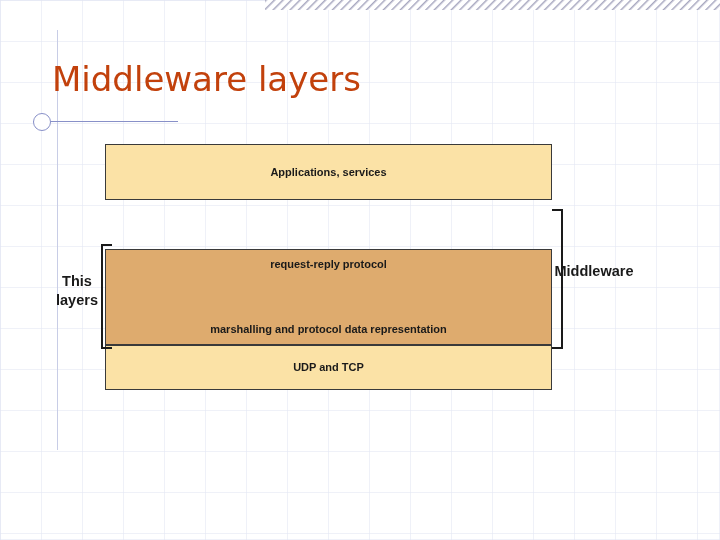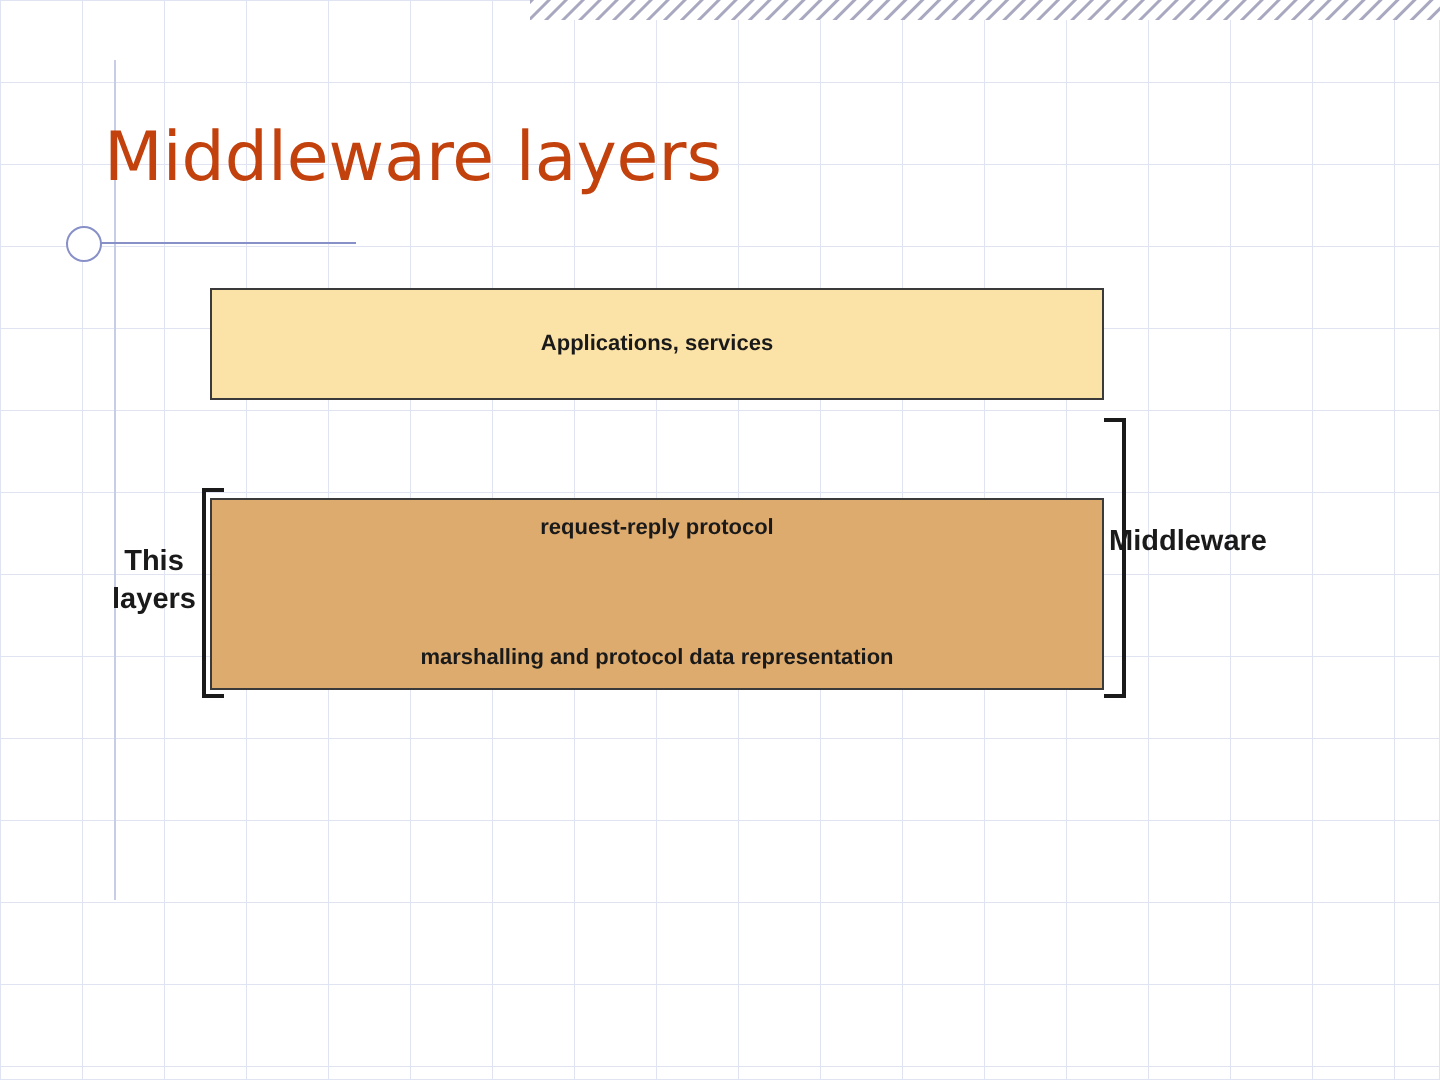--- a/index.html
+++ b/index.html
@@ -196,20 +196,23 @@
     <div class="layer-box layer-light" id="box-applications" style="left:105px; top:144px; width:447px; height:56px;">
       <span class="layer-line">Applications, services</span>
     </div>
 
 
     <div class="layer-box layer-dark" id="box-middle" style="left:105px; top:249px; width:447px; height:96px;">
       <span class="layer-line spaced">request-reply protocol</span>
       <span class="layer-line spaced">marshalling and protocol data representation</span>
     </div>
 
+    <div class="layer-box layer-light" id="box-udp" style="left:105px; top:345px; width:447px; height:45px;">
+      <span class="layer-line">UDP and TCP</span>
+    </div>
 
     <div class="bracket" id="bracket-left"></div>
     <div class="bracket" id="bracket-right"></div>
 
     <div class="side-label" id="this-chapter-label">
       <div>This</div>
       <div>layers</div>
     </div>
 
     <div class="side-label" id="middleware-label">

